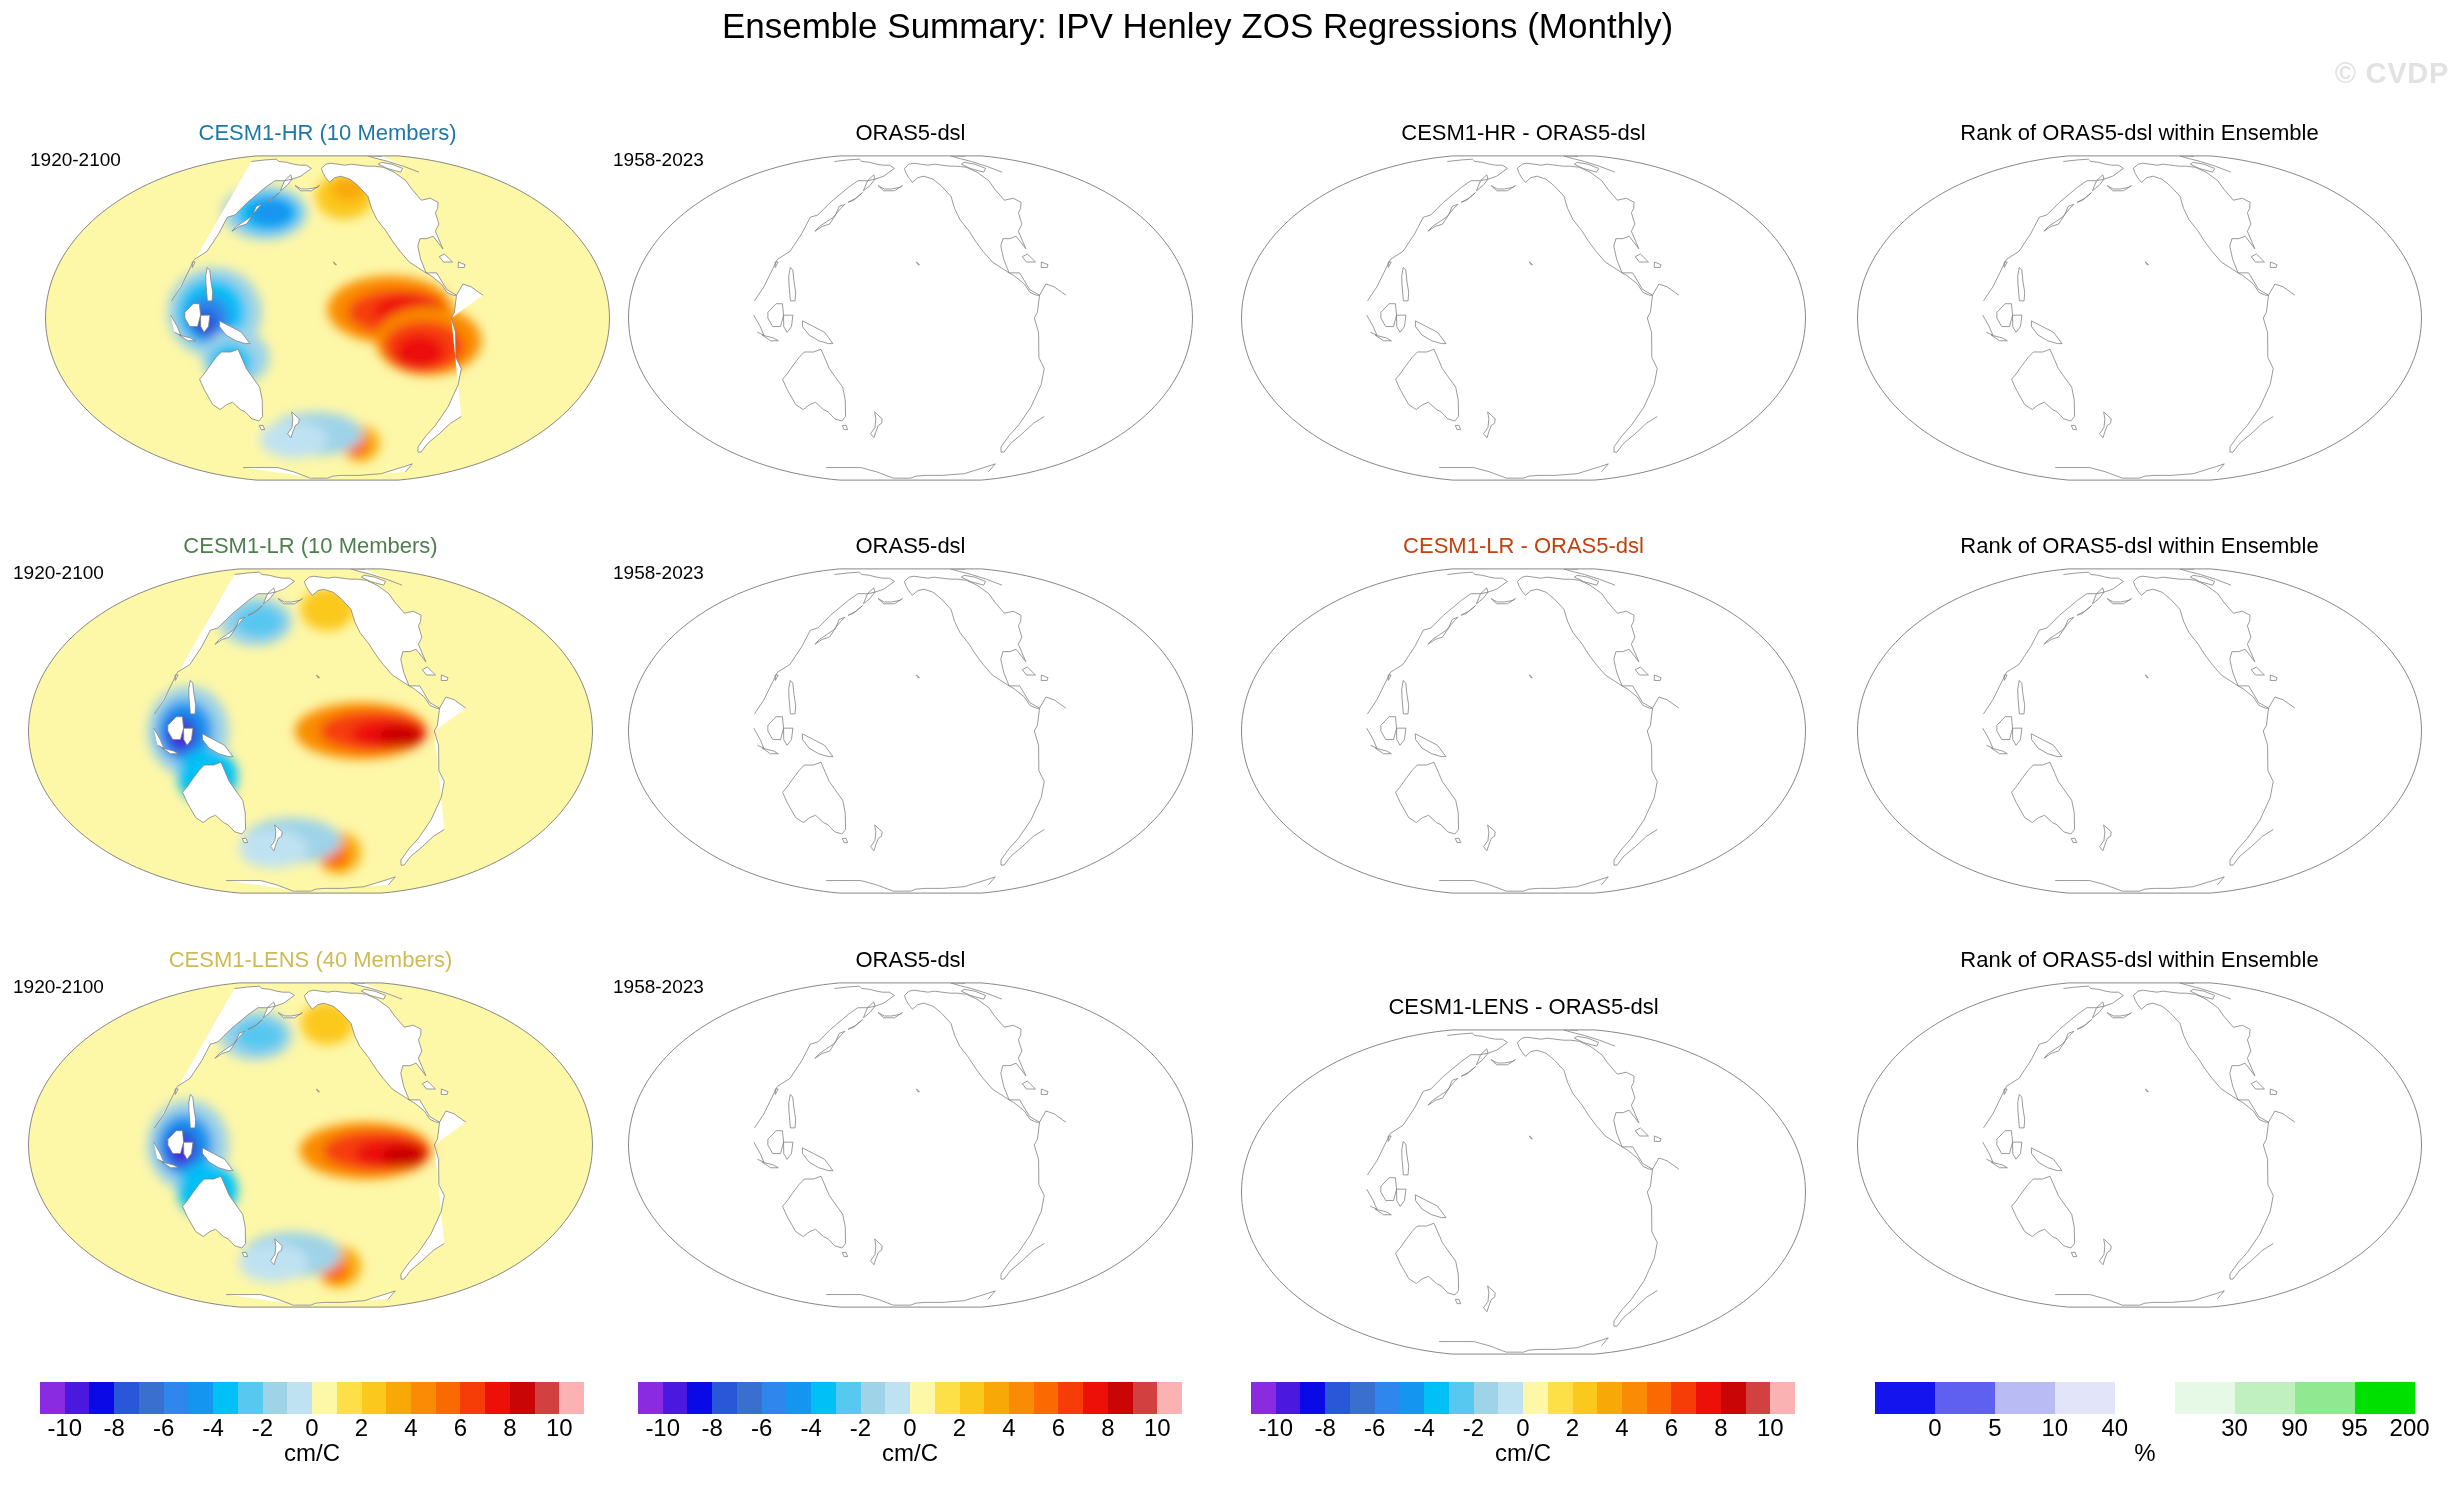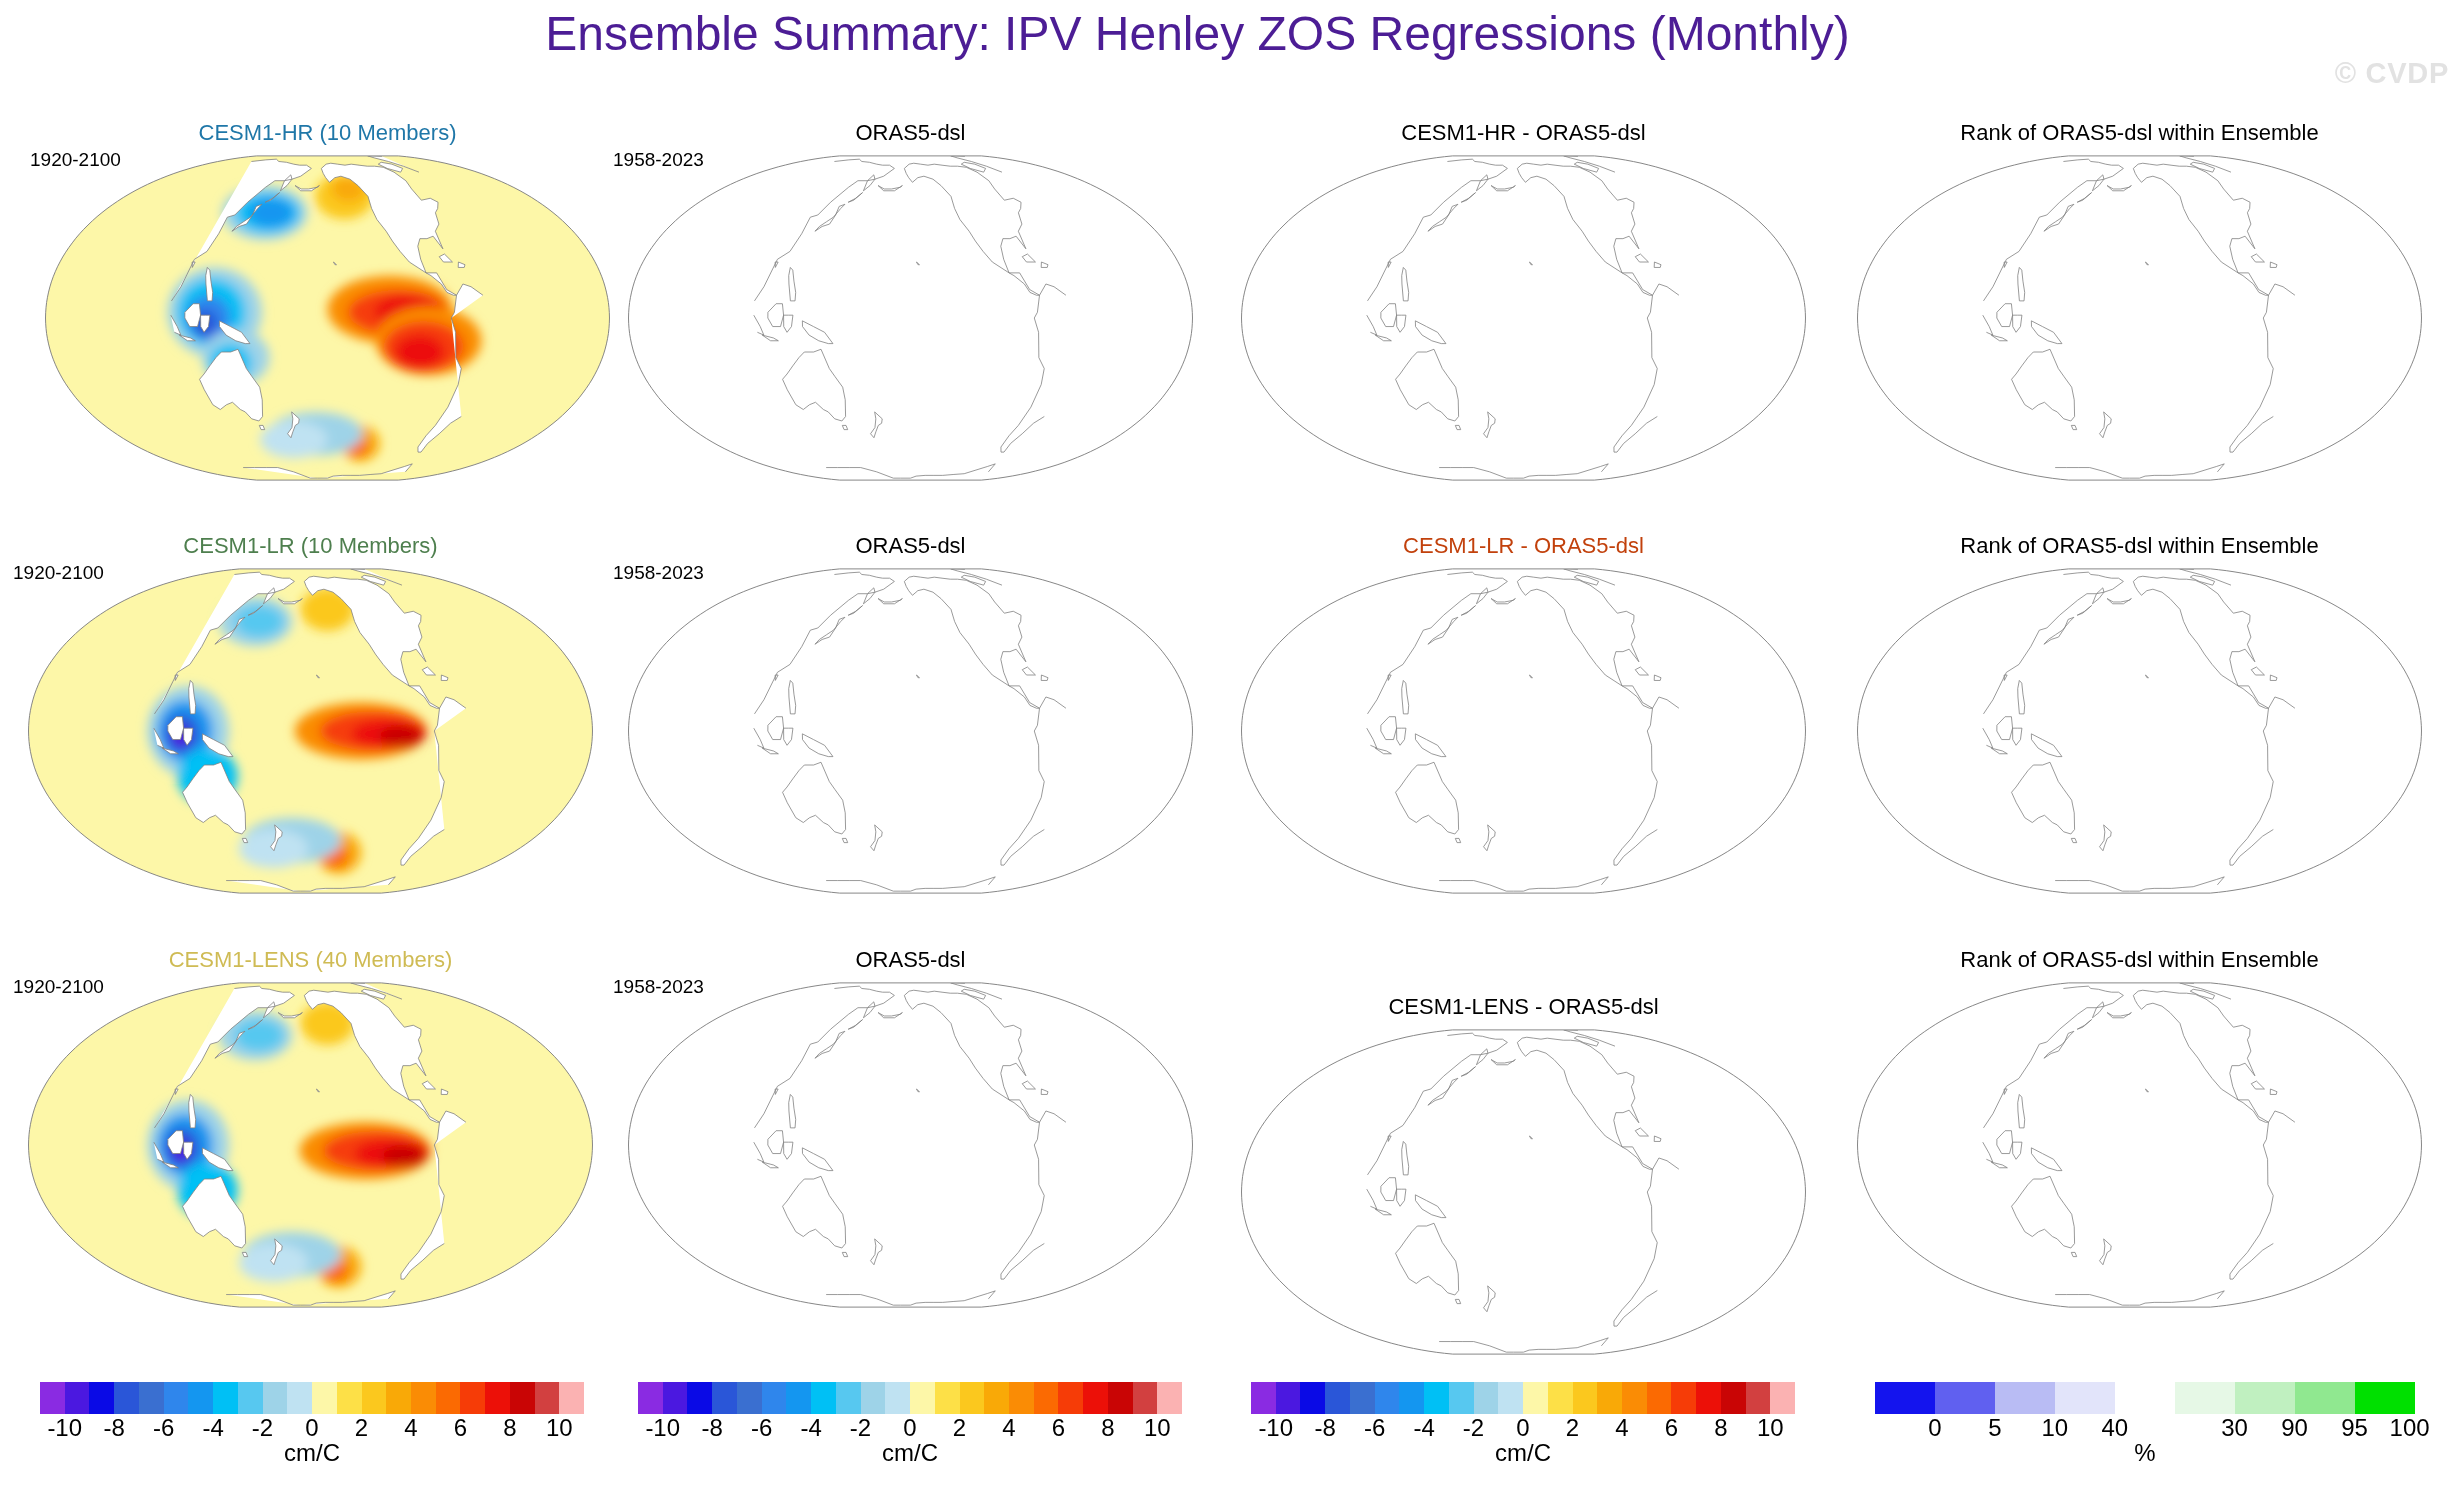--- a/index.html
+++ b/index.html
@@ -2,21 +2,21 @@
 <html style="font-size:11.6px"><head>
 <meta charset="utf-8">
 <style>
   html,body{margin:0;padding:0;background:#ffffff;}
   body{width:2462px;height:1485px;position:relative;overflow:hidden;
        font-family:"Liberation Sans",sans-serif;color:#000;}
 
   
   #page-title{
     position:absolute;left:0;top:5.8px;width:2395px;text-align:center;
-    font-size:48px;font-weight:400;letter-spacing:0px;color:#4c1d95;
+    font-size:35px;font-weight:400;letter-spacing:0px;color:#000000;
     font-family:"Liberation Sans",sans-serif;
   }
   #cvdp-watermark{
     position:absolute;right:13px;top:57px;
     font-size:29px;font-weight:bold;color:#e2e2e2;
     letter-spacing:0.7px;
   }
 
   
   .panel{position:absolute;}
@@ -1055,18 +1055,18 @@
         <div class="cbar-cell" style="background: rgb(0, 224, 0);"></div>
       </div>
       <div class="cbar-labels">
         <span class="cbar-lab" style="left: 11.1%;">0</span>
         <span class="cbar-lab" style="left: 22.2%;">5</span>
         <span class="cbar-lab" style="left: 33.3%;">10</span>
         <span class="cbar-lab" style="left: 44.4%;">40</span>
         <span class="cbar-lab" style="left: 66.6%;">30</span>
         <span class="cbar-lab" style="left: 77.7%;">90</span>
         <span class="cbar-lab" style="left: 88.8%;">95</span>
-        <span class="cbar-lab" style="left: 99%;">100</span>
+        <span class="cbar-lab" style="left: 99%;">200</span>
       </div>
       <div class="cbar-unit">%</div>
     </div>
   </div>
 
 
 </body></html>

